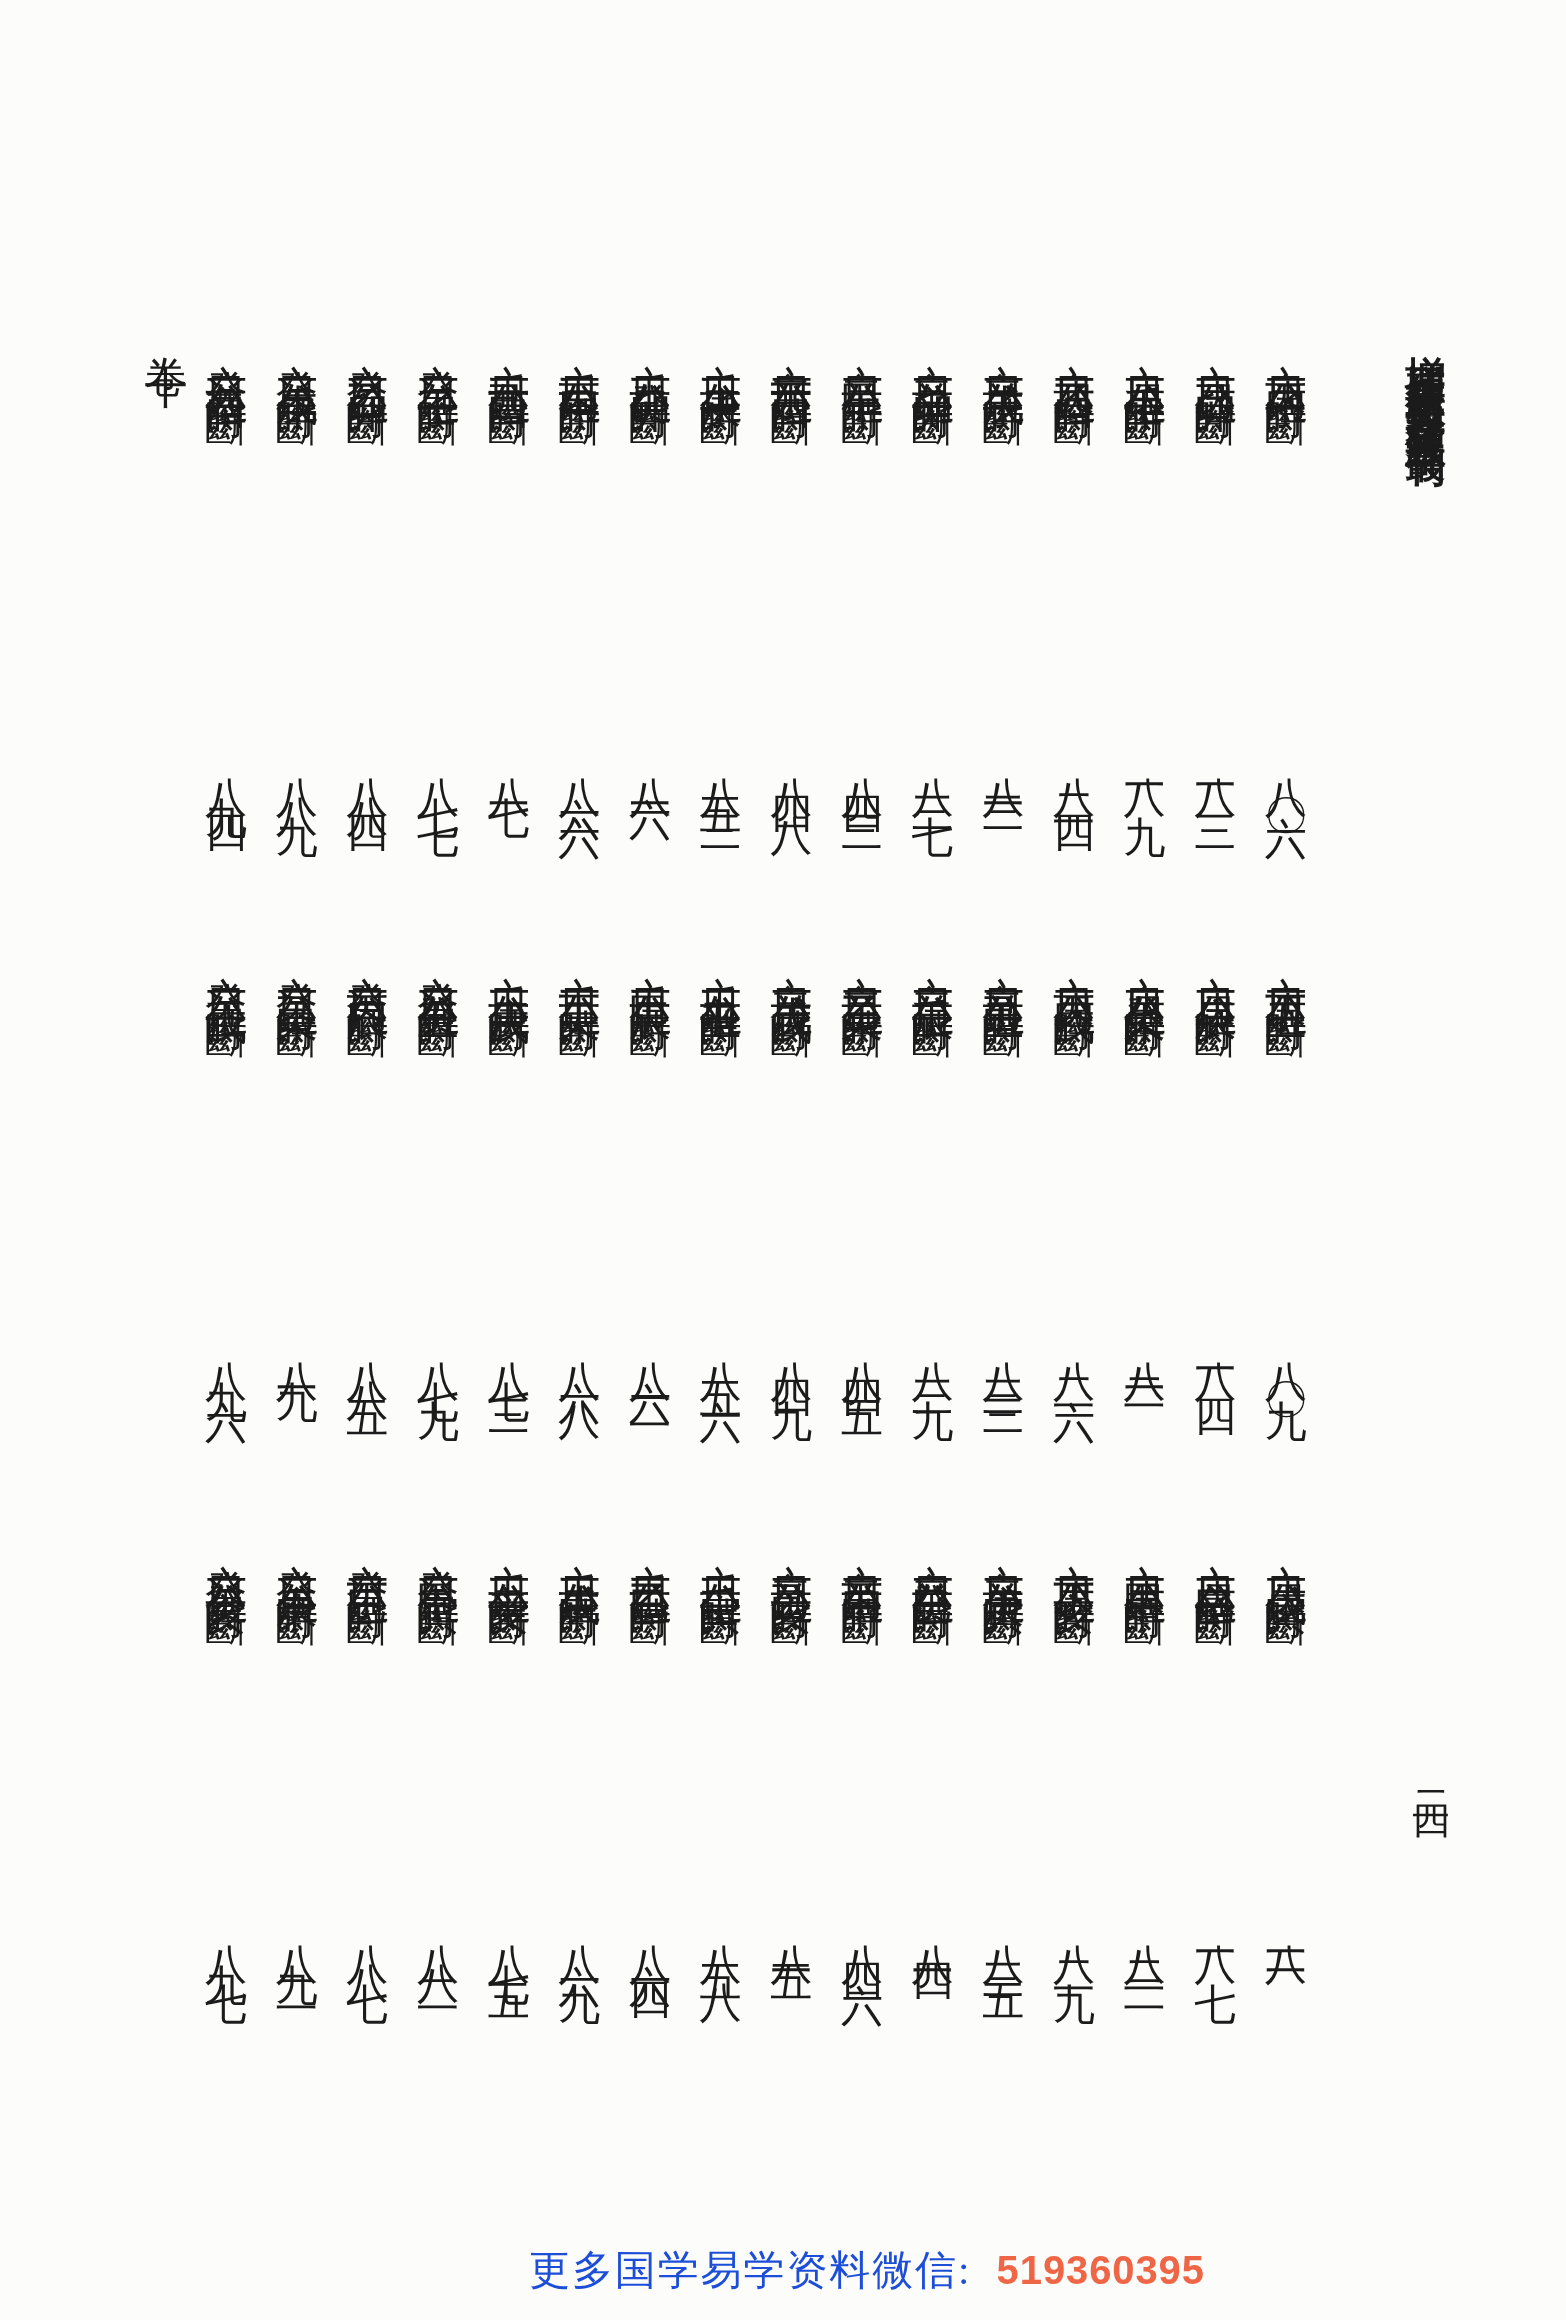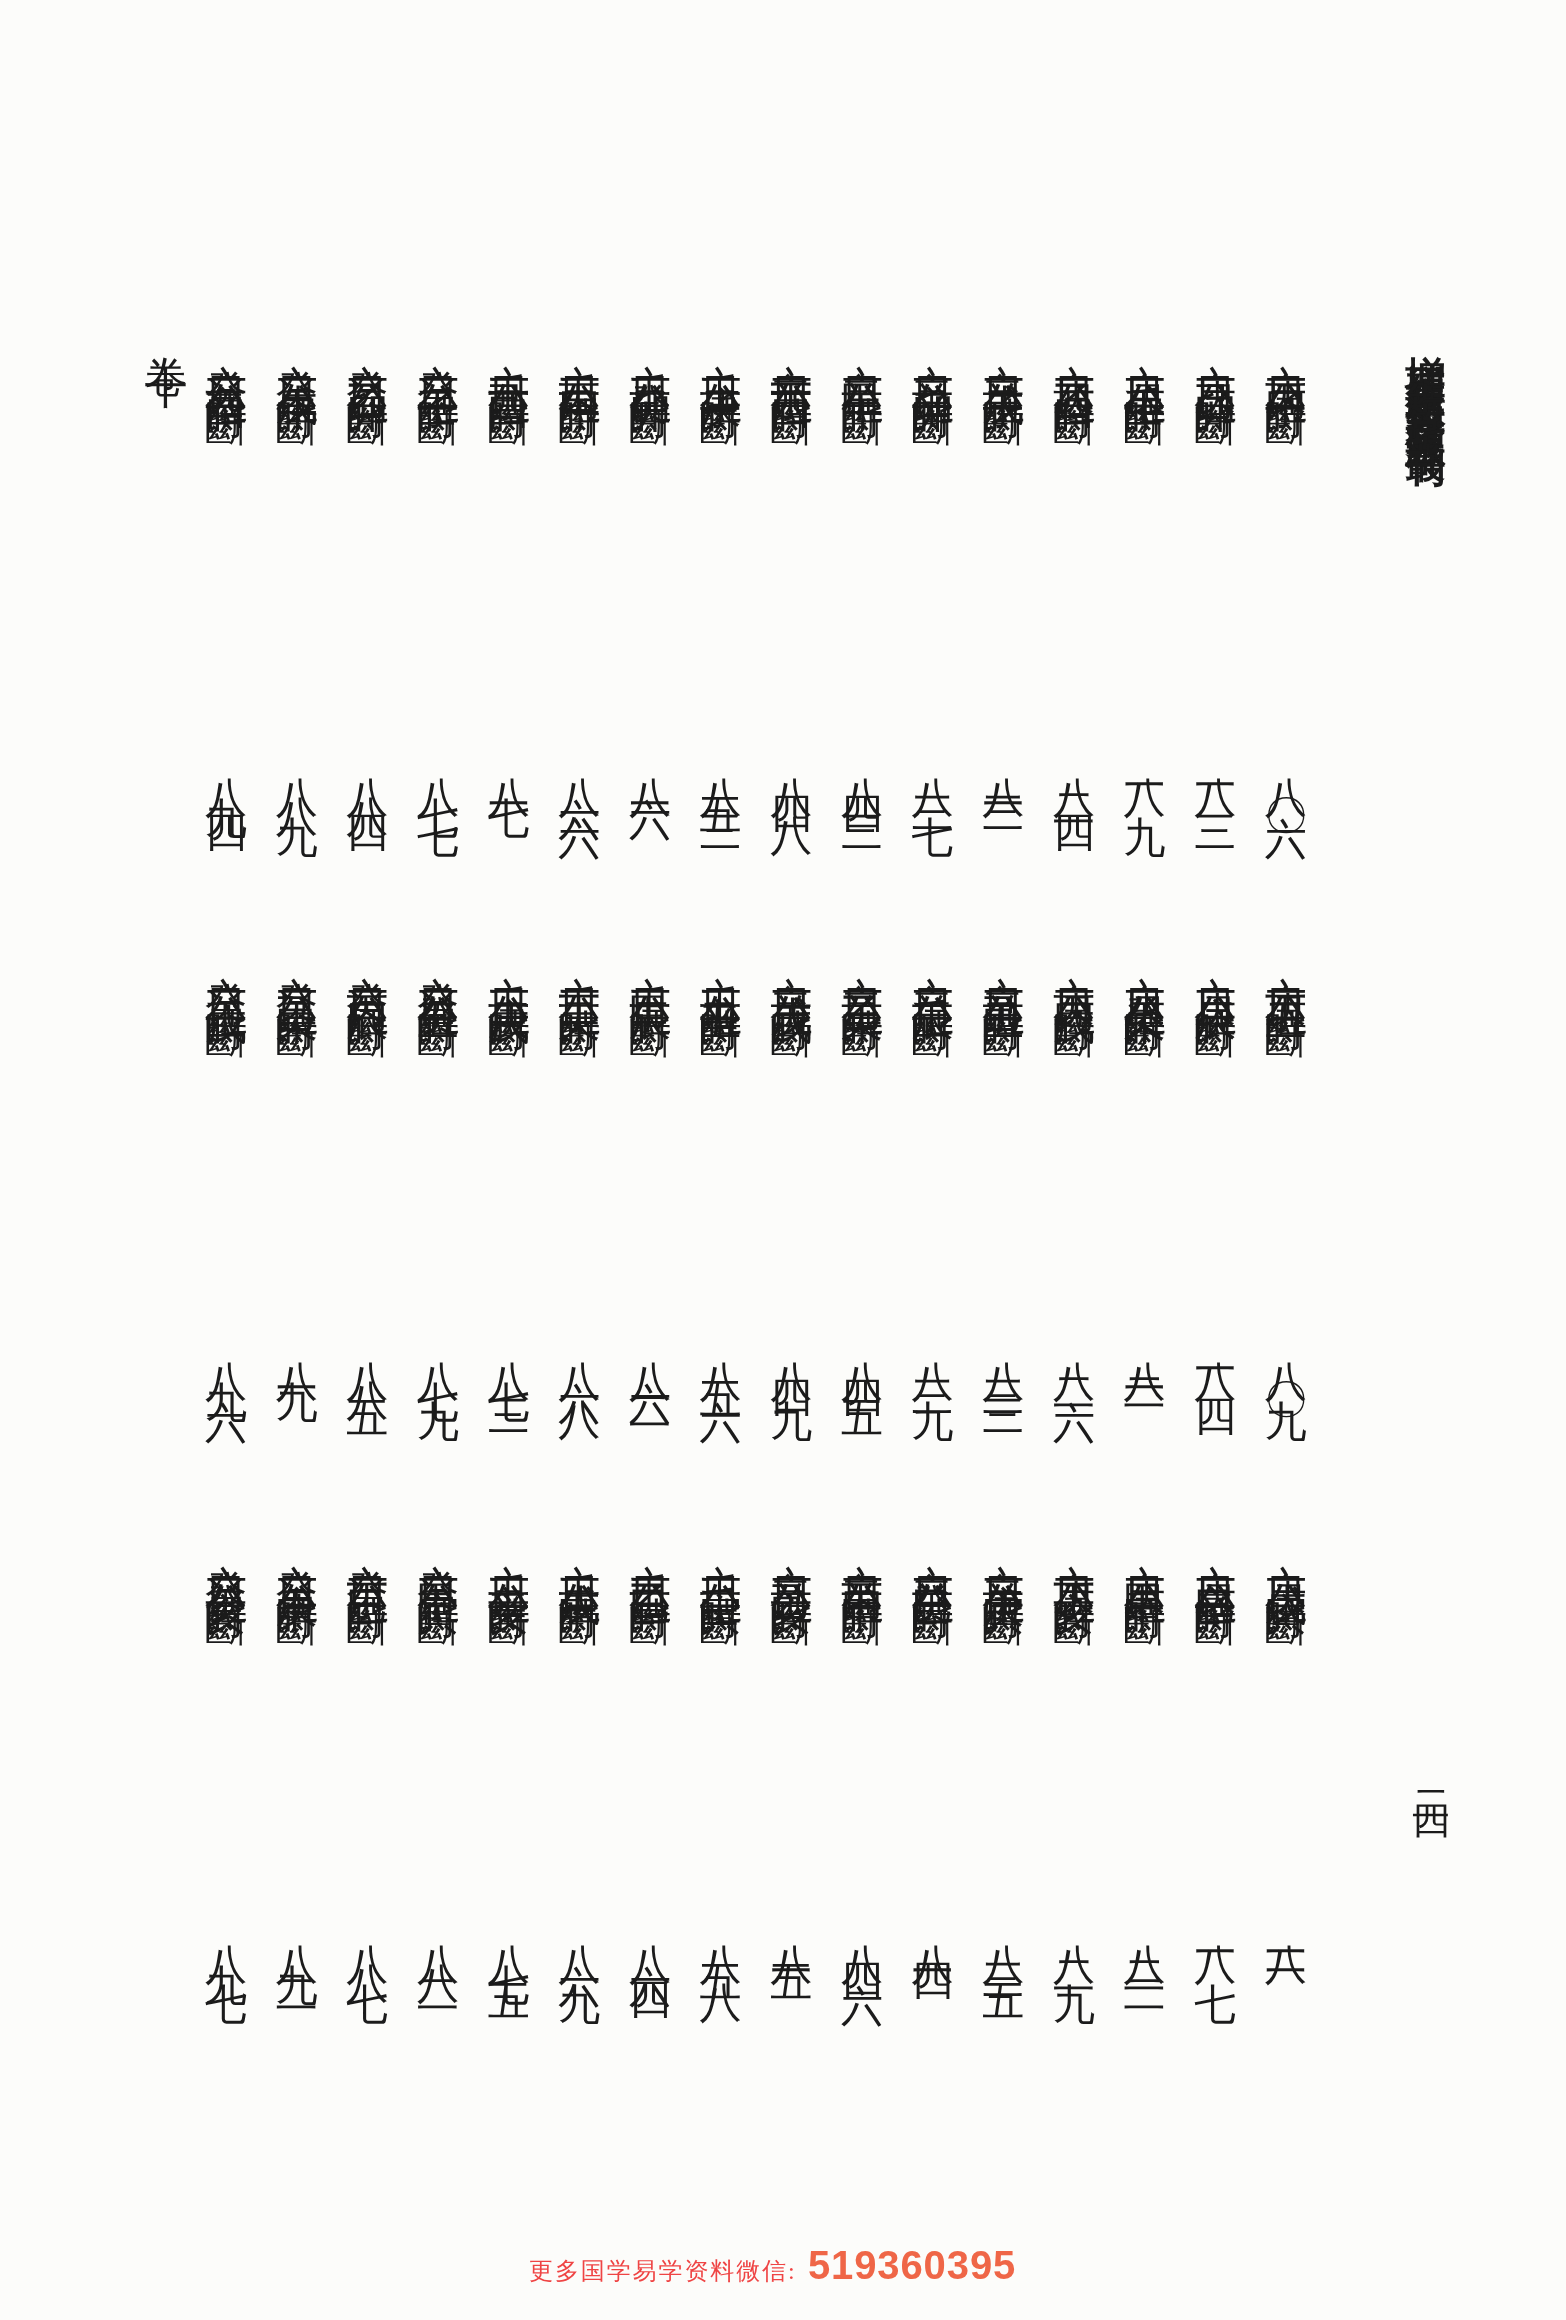--- a/index.html
+++ b/index.html
@@ -85,30 +85,31 @@
   
   .watermark {
     position: absolute;
     left: 529px;
     top: 2243px;
     display: flex;
     align-items: baseline;
     gap: 11.3px;
   }
   .watermark .wm-label {
-    font-size: 24px;
-    color: #ef4444;
+    font-size: 41px;
+    color: #1d4ed8;
     letter-spacing: 1.9px;
   }
   .watermark .wm-number {
     font-size: 40px;
     font-weight: bold;
     color: #ef6647;
     font-family: "Liberation Sans", "DejaVu Sans", sans-serif;
     letter-spacing: 0.9px;
+    margin-left: 14px;
   }
 </style>
 </head>
 <body>
 
 <div class="page">
 
   <div class="vtext volume-label">卷十</div>
 
   <div class="vtext series-title">增補四庫術數類古籍稀見版本叢刊</div>

